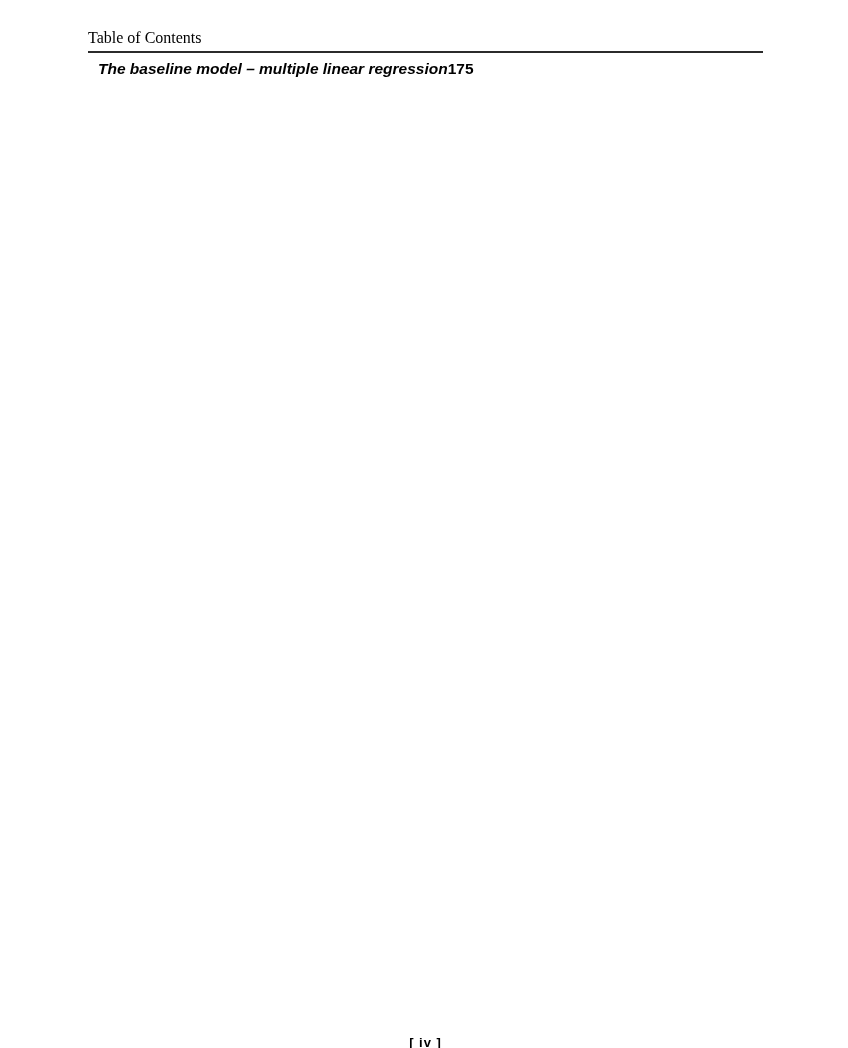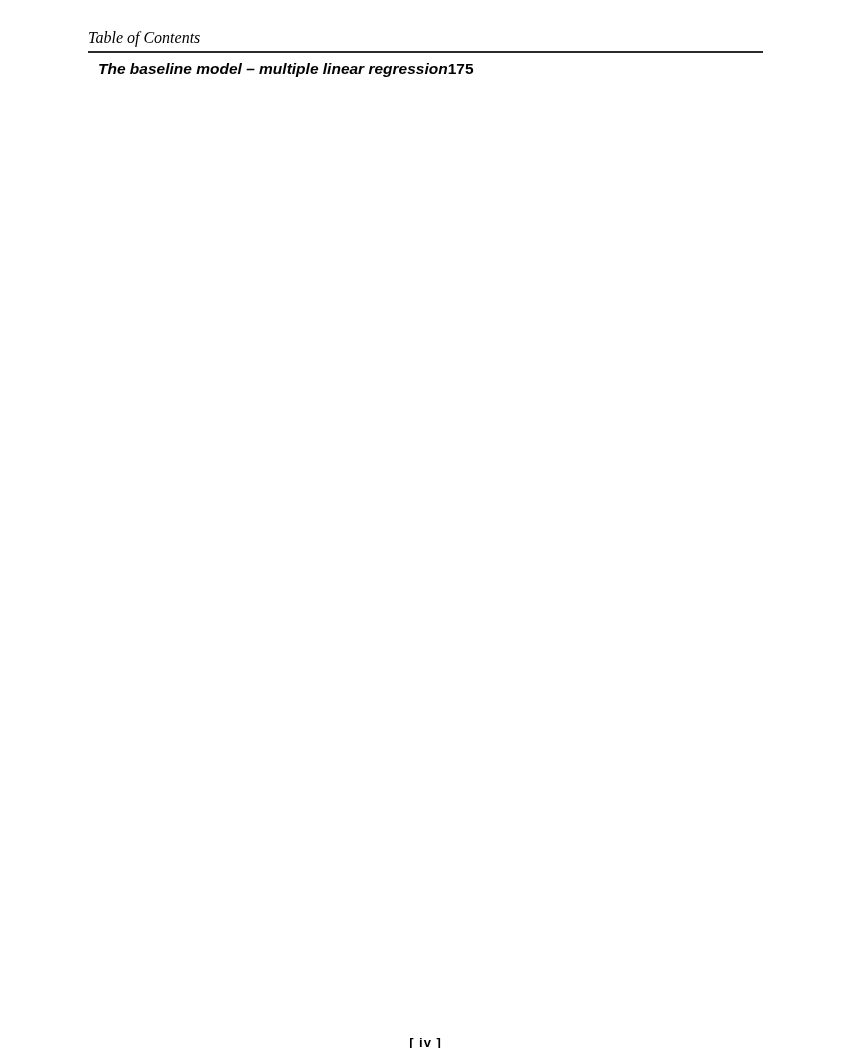--- a/index.html
+++ b/index.html
@@ -11,21 +11,20 @@
     color:#000;
     overflow:hidden;
     margin:0 auto;
   }
   .content-col{position:absolute;left:88px;width:675px;}
 
   
   .running-header{
     top:28px;
     font-family:"Liberation Serif","DejaVu Serif",serif;
-    font-style:italic;
     font-size:16px;
     line-height:20px;
     border-bottom:2px solid #2b2b2b;
     padding-bottom:3px;
   }
 
   
   .toc{top:59px;}
   .row{
     display:flex;

